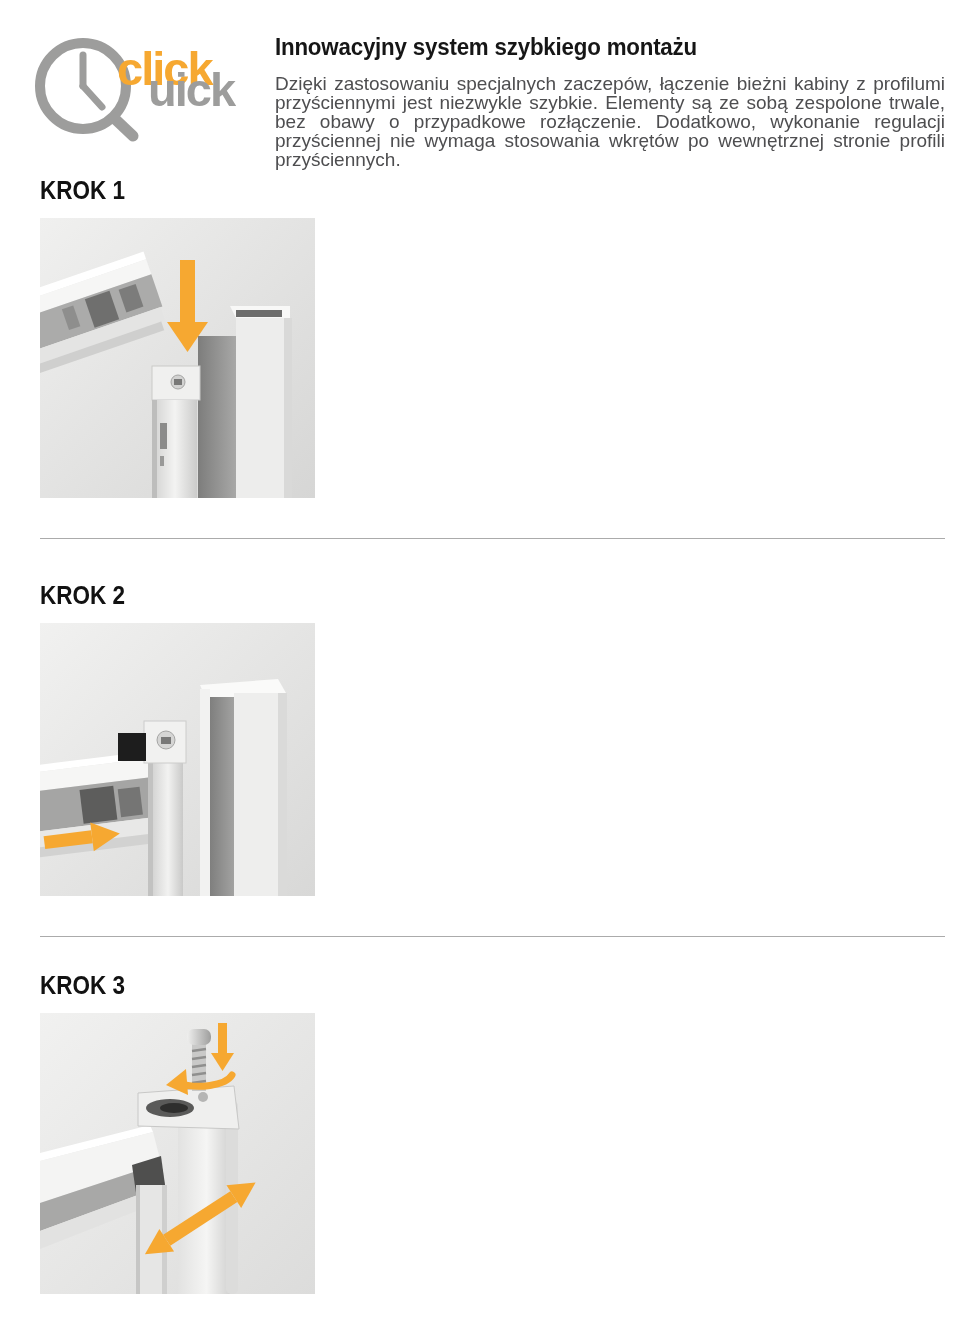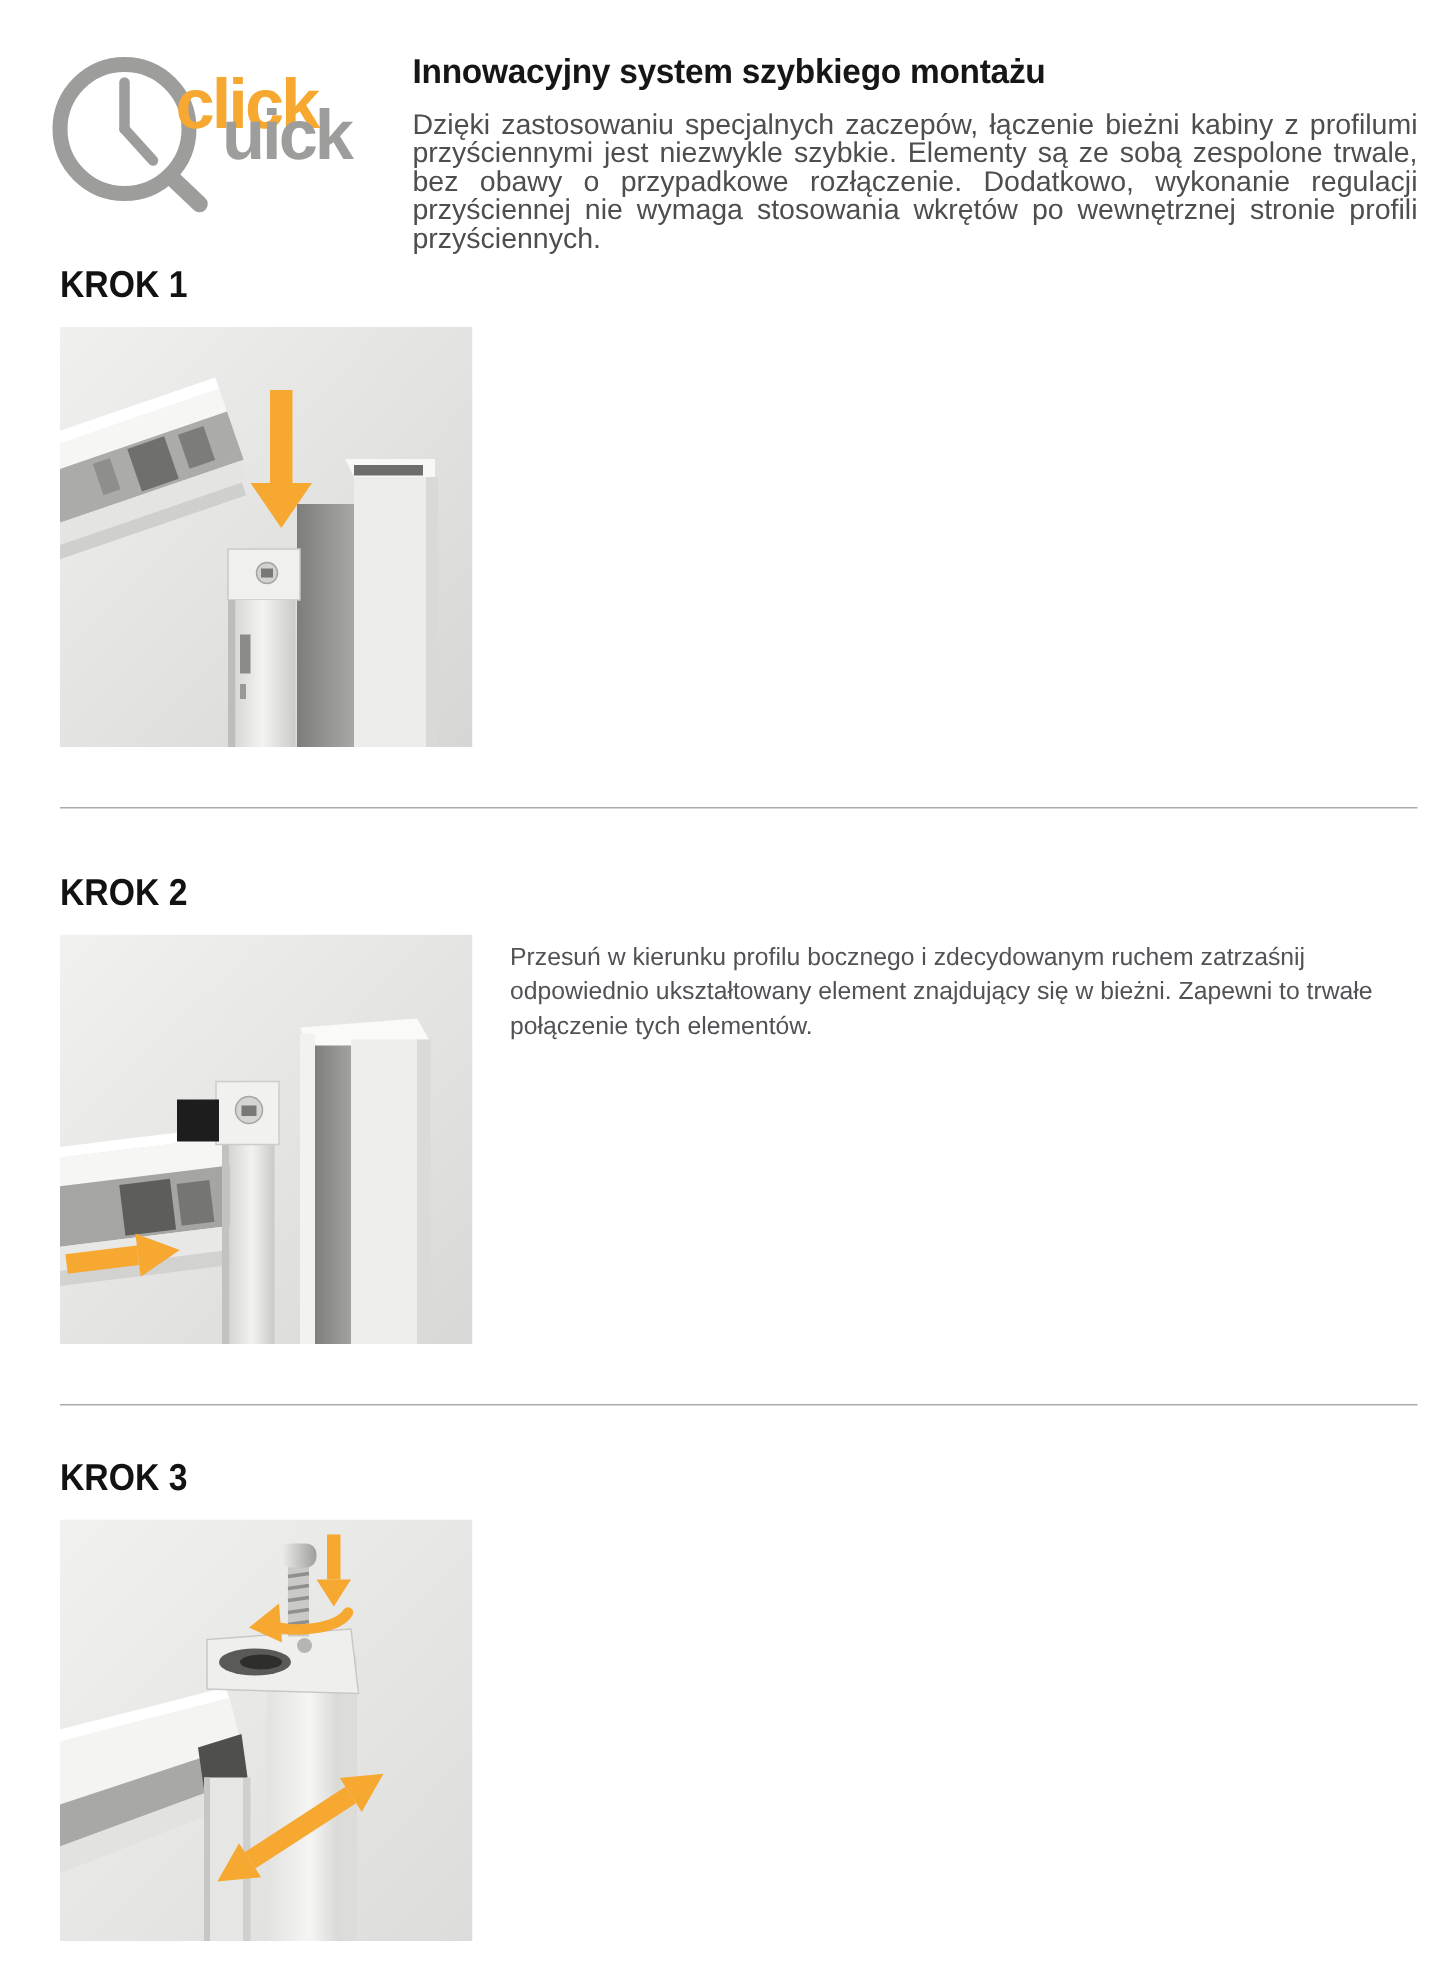--- a/index.html
+++ b/index.html
@@ -154,21 +154,20 @@
       <circle cx="126" cy="117" r="9" fill="#d5d5d4" stroke="#a5a5a4" stroke-width="1"></circle>
       <rect x="121" y="114" width="10" height="7" fill="#787877"></rect>
       <rect x="78" y="110" width="28" height="28" fill="#1d1d1d"></rect>
 
       <g transform="rotate(-7 30 215)">
         <rect x="4" y="210" width="48" height="13" fill="#F6A831"></rect>
         <polygon points="52,202 52,231 80,216.5" fill="#F6A831"></polygon>
       </g>
     </svg>
   </div>
-  <div id="text2" class="step-text">Przesuń w kierunku profilu bocznego i zdecydowanym ruchem zatrzaśnij odpowiednio ukształtowany element znajdujący się w bieżni. Zapewni to trwałe połączenie tych elementów.</div>
 
   <div id="div2" class="divider"></div>
 
   <div id="krok3" class="krok">KROK 3</div>
   <div id="ill3" class="ill">
     <svg width="275" height="281" viewBox="0 0 275 281">
       <defs>
         <linearGradient id="bg3" x1="0" y1="0" x2="1" y2="1">
           <stop offset="0" stop-color="#f1f1f0"></stop>
             <stop offset="1" stop-color="#dcdcdb"></stop>

